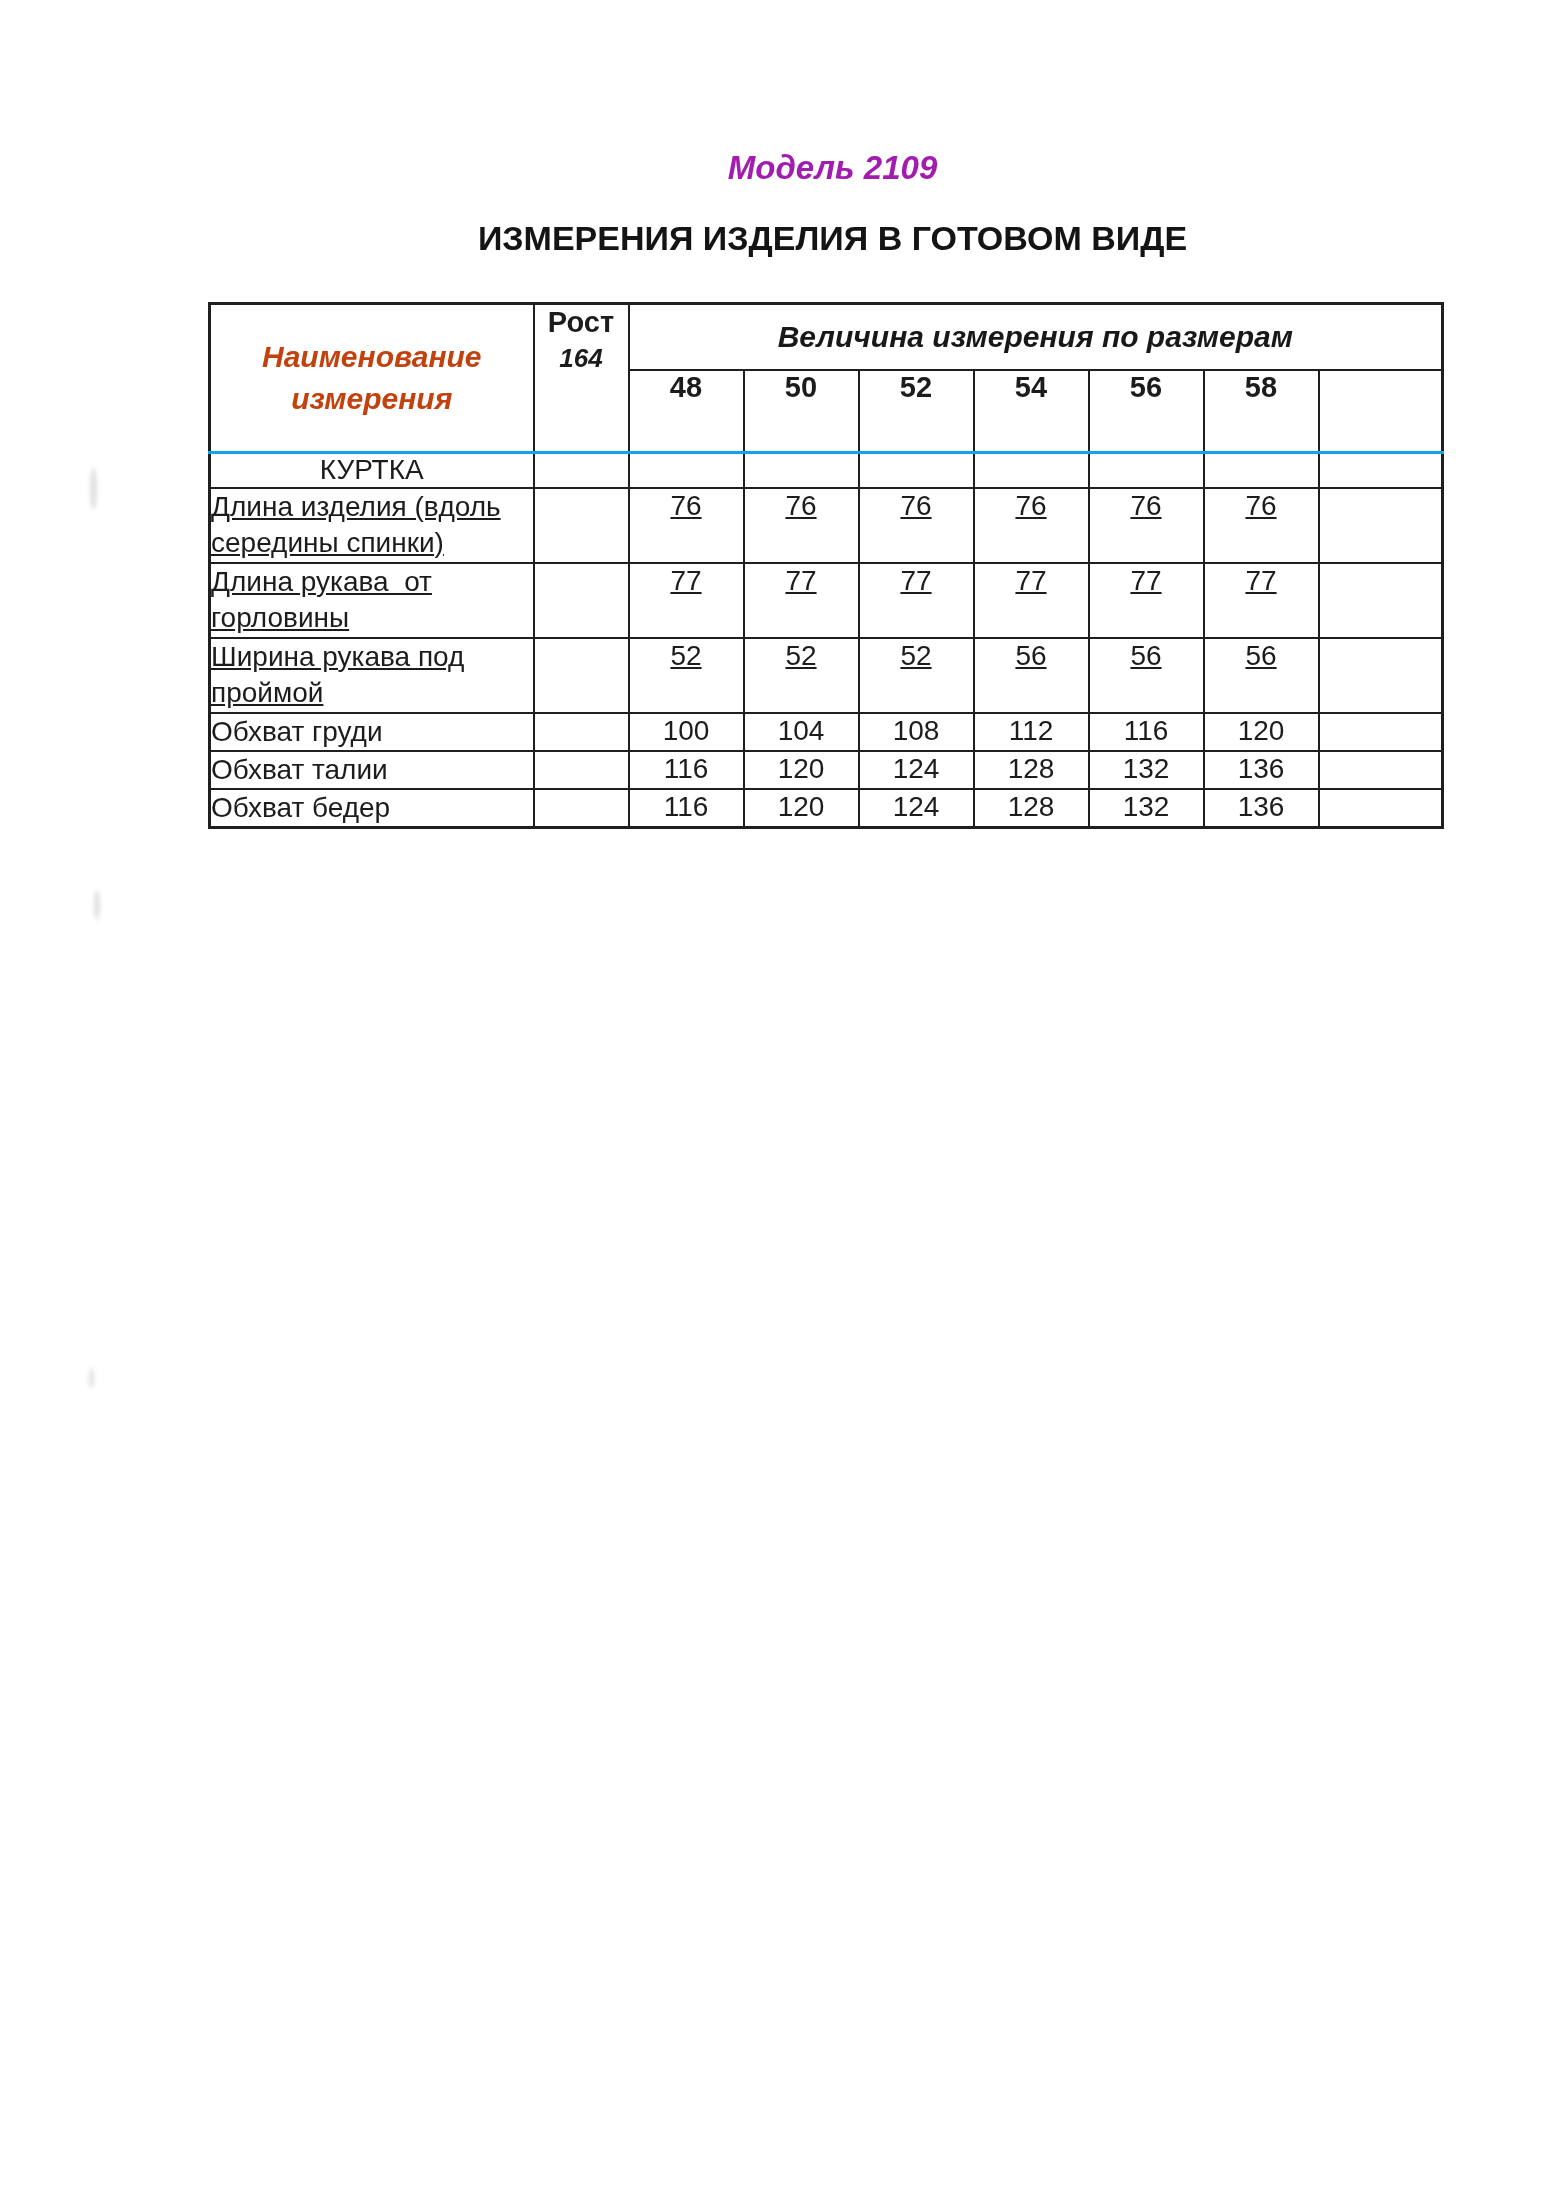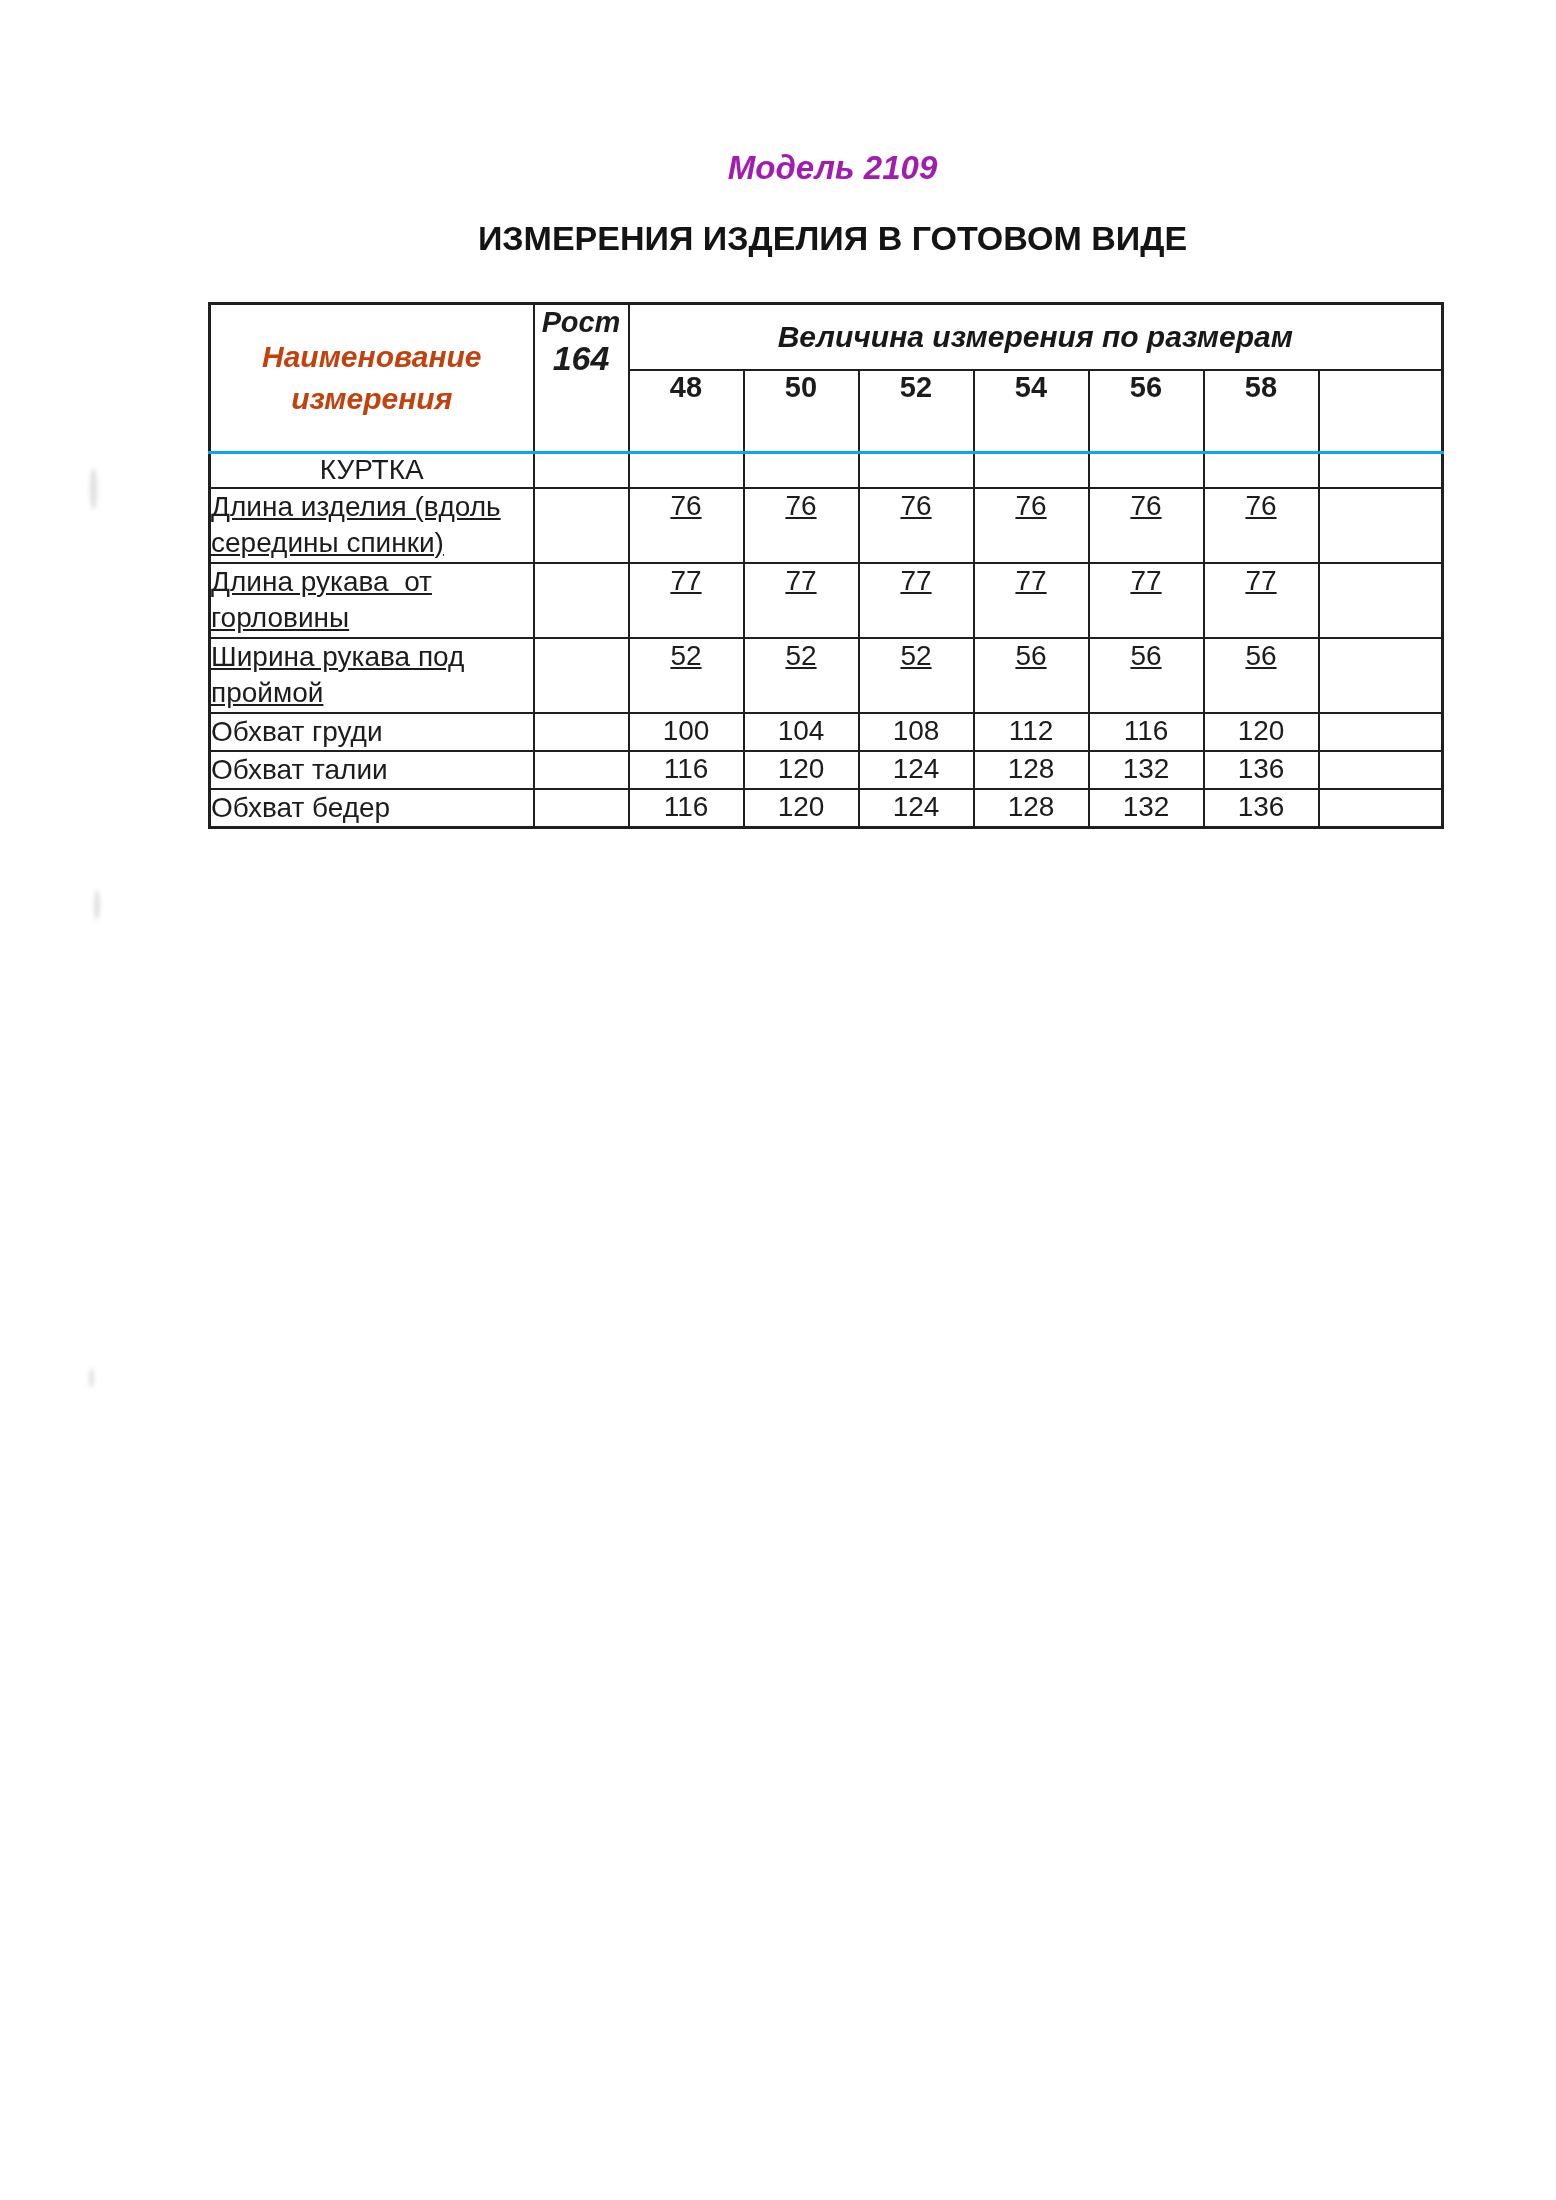--- a/index.html
+++ b/index.html
@@ -71,25 +71,24 @@
     color: #c2410c;
   }
   .rost-h {
     vertical-align: top;
     text-align: center;
     padding-top: 6px;
   }
   .rost-word {
     font-size: 29px;
     font-weight: 700;
-    font-style: italic;
     line-height: 34px;
   }
   .rost-num {
-    font-size: 34px;
+    font-size: 26px;
     font-weight: 700;
     font-style: italic;
     line-height: 38px;
   }
   .sizes-title {
     font-size: 30px;
     font-weight: 700;
     font-style: italic;
     text-align: center;
     vertical-align: middle;

